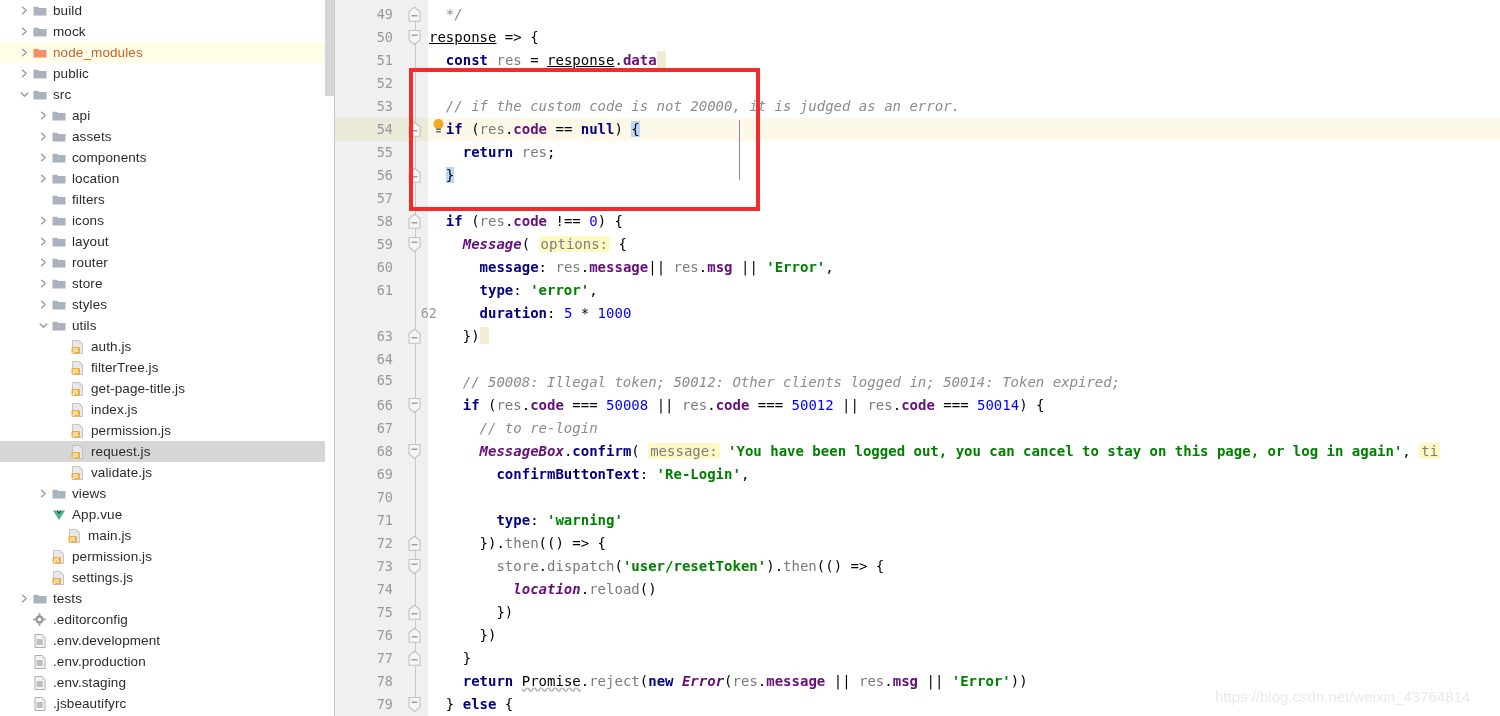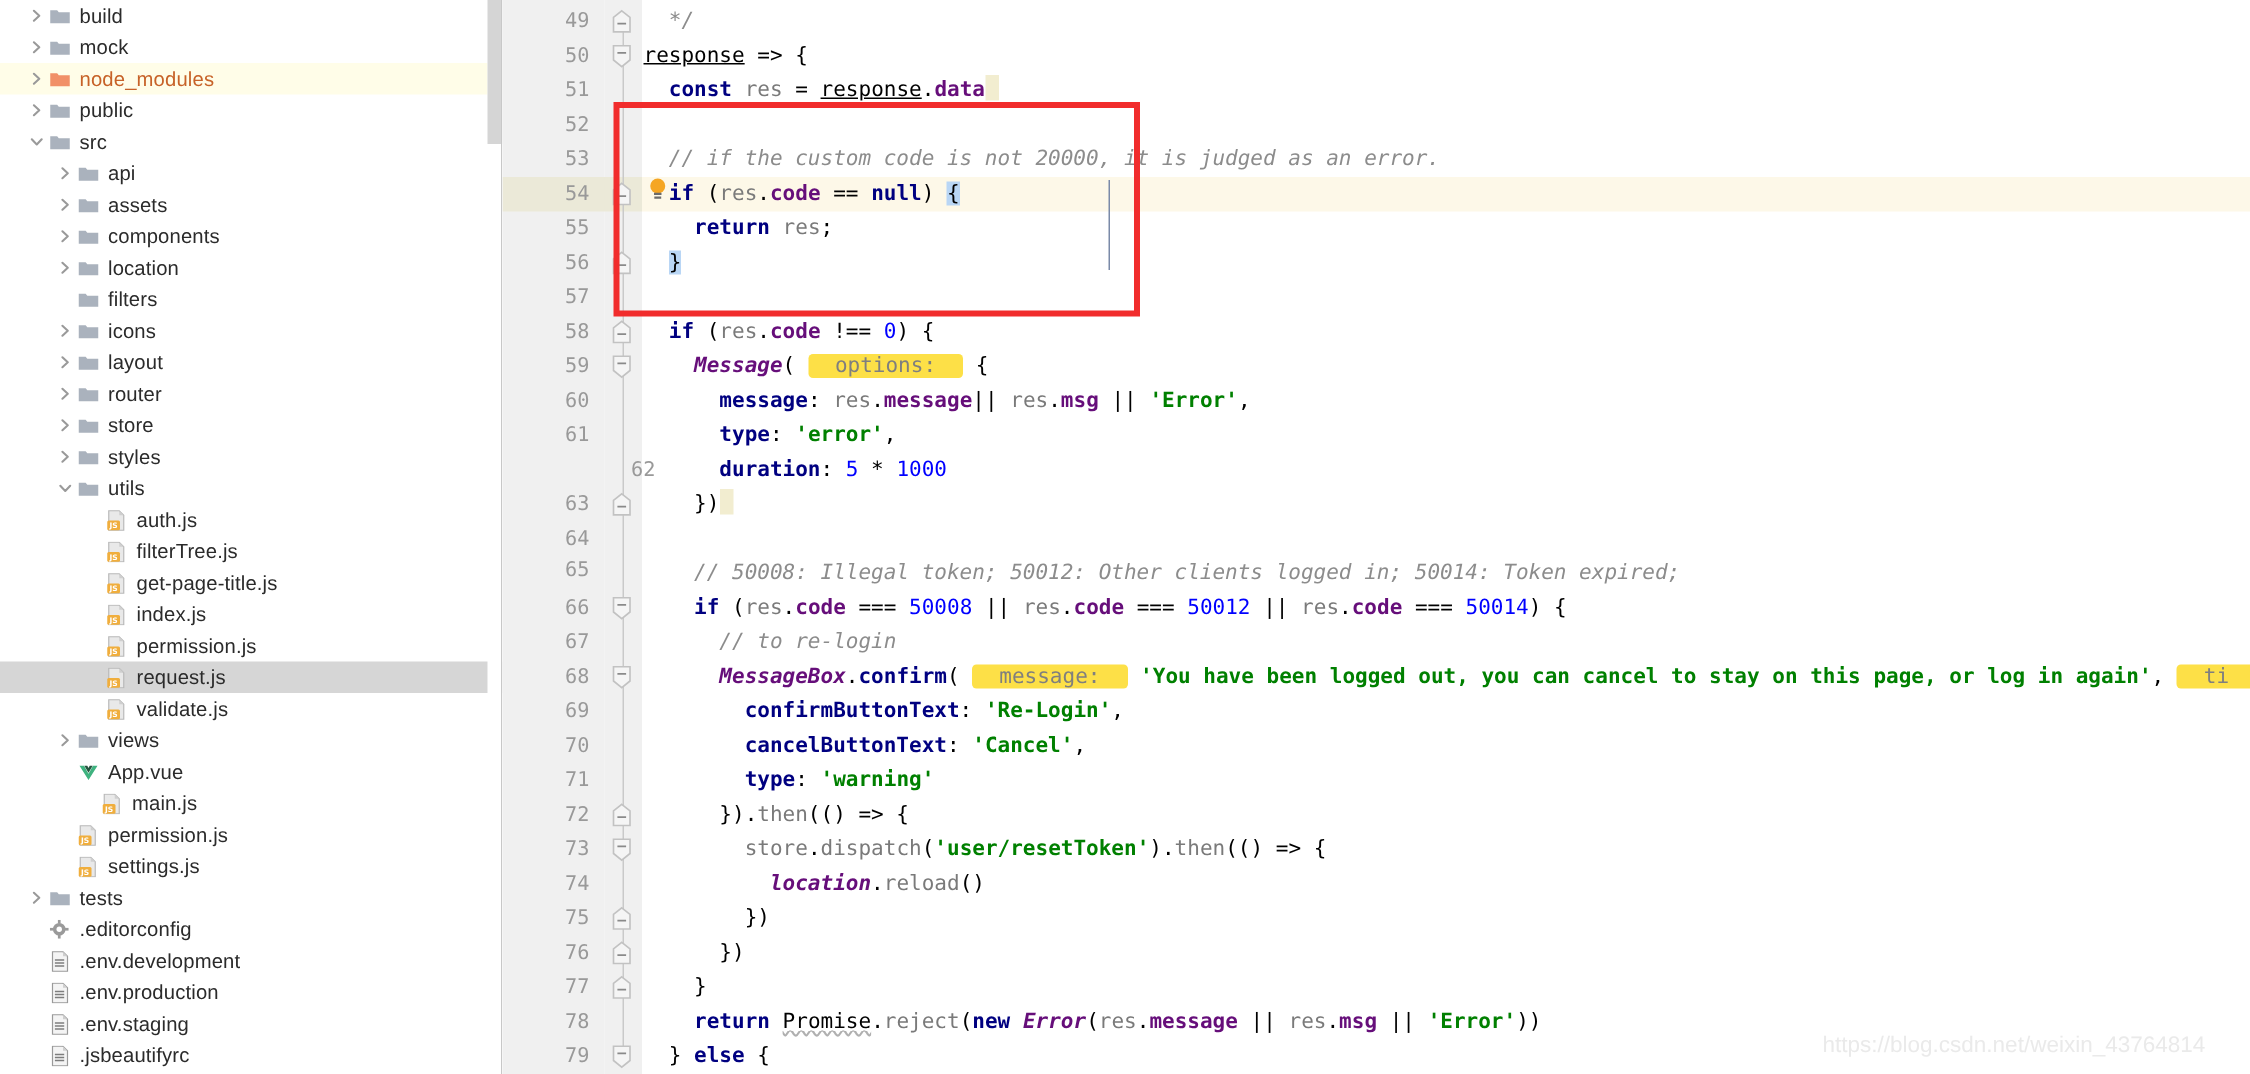--- a/index.html
+++ b/index.html
@@ -58,21 +58,21 @@
   .str{color:#008000;font-weight:bold;}
   .cmt{color:#8c8c8c;font-style:italic;}
   .loc{color:#7a7a7a;}
   .cls{color:#660e7a;font-weight:bold;font-style:italic;}
   .mth{color:#7a7a7a;}
   .und{text-decoration:underline;}
   .wav{text-decoration:underline;text-decoration-style:wavy;text-decoration-color:#b0b0b0;}
   .brhl{background:#b9d6f5;}
   .caret{display:inline-block;width:9px;height:17px;background:#f2edd0;vertical-align:-3px;}
   .hint{
-    background:#fde047;color:#7f7f7f;border-radius:3px;padding:0 18px;
+    background:#fef9c3;color:#7f7f7f;border-radius:3px;padding:0 2px;
     font-weight:normal;font-style:normal;
   }
 
   
   .fm{position:absolute;left:72px;width:17px;height:23px;}
   .fm svg{display:block;position:absolute;left:0;top:3px;}
   .foldline{position:absolute;left:80px;width:1px;background:#c9c9c9;}
   .bracketbar{position:absolute;width:1px;background:#7a8aa8;}
   .bulb{position:absolute;left:96px;width:16px;height:23px;}
 
@@ -663,21 +663,20 @@
         <div class="codeline" style="top: 371px;">    <span class="cmt">// 50008: Illegal token; 50012: Other clients logged in; 50014: Token expired;</span></div>
         <div class="ln" style="top: 394px;">66</div>
         <div class="codeline" style="top: 394px;">    <span class="kw">if</span> (<span class="loc">res</span>.<span class="fld">code</span> === <span class="num">50008</span> || <span class="loc">res</span>.<span class="fld">code</span> === <span class="num">50012</span> || <span class="loc">res</span>.<span class="fld">code</span> === <span class="num">50014</span>) {</div>
         <div class="ln" style="top: 417px;">67</div>
         <div class="codeline" style="top: 417px;">      <span class="cmt">// to re-login</span></div>
         <div class="ln" style="top: 440px;">68</div>
         <div class="codeline" style="top: 440px;">      <span class="cls">MessageBox</span>.<span class="kw">confirm</span>( <span class="hint">message:</span> <span class="str">'You have been logged out, you can cancel to stay on this page, or log in again'</span>, <span class="hint">ti</span></div>
         <div class="ln" style="top: 463px;">69</div>
         <div class="codeline" style="top: 463px;">        <span class="kw">confirmButtonText</span>: <span class="str">'Re-Login'</span>,</div>
         <div class="ln" style="top: 486px;">70</div>
-        <div class="codeline" style="top: 486px;">        <span class="kw">cancelButtonText</span>: <span class="str">'Cancel'</span>,</div>
         <div class="ln" style="top: 509px;">71</div>
         <div class="codeline" style="top: 509px;">        <span class="kw">type</span>: <span class="str">'warning'</span></div>
         <div class="ln" style="top: 532px;">72</div>
         <div class="codeline" style="top: 532px;">      }).<span class="mth">then</span>(() =&gt; {</div>
         <div class="ln" style="top: 555px;">73</div>
         <div class="codeline" style="top: 555px;">        <span class="loc">store</span>.<span class="mth">dispatch</span>(<span class="str">'user/resetToken'</span>).<span class="mth">then</span>(() =&gt; {</div>
         <div class="ln" style="top: 578px;">74</div>
         <div class="codeline" style="top: 578px;">          <span class="cls">location</span>.<span class="mth">reload</span>()</div>
         <div class="ln" style="top: 601px;">75</div>
         <div class="codeline" style="top: 601px;">        })</div>

